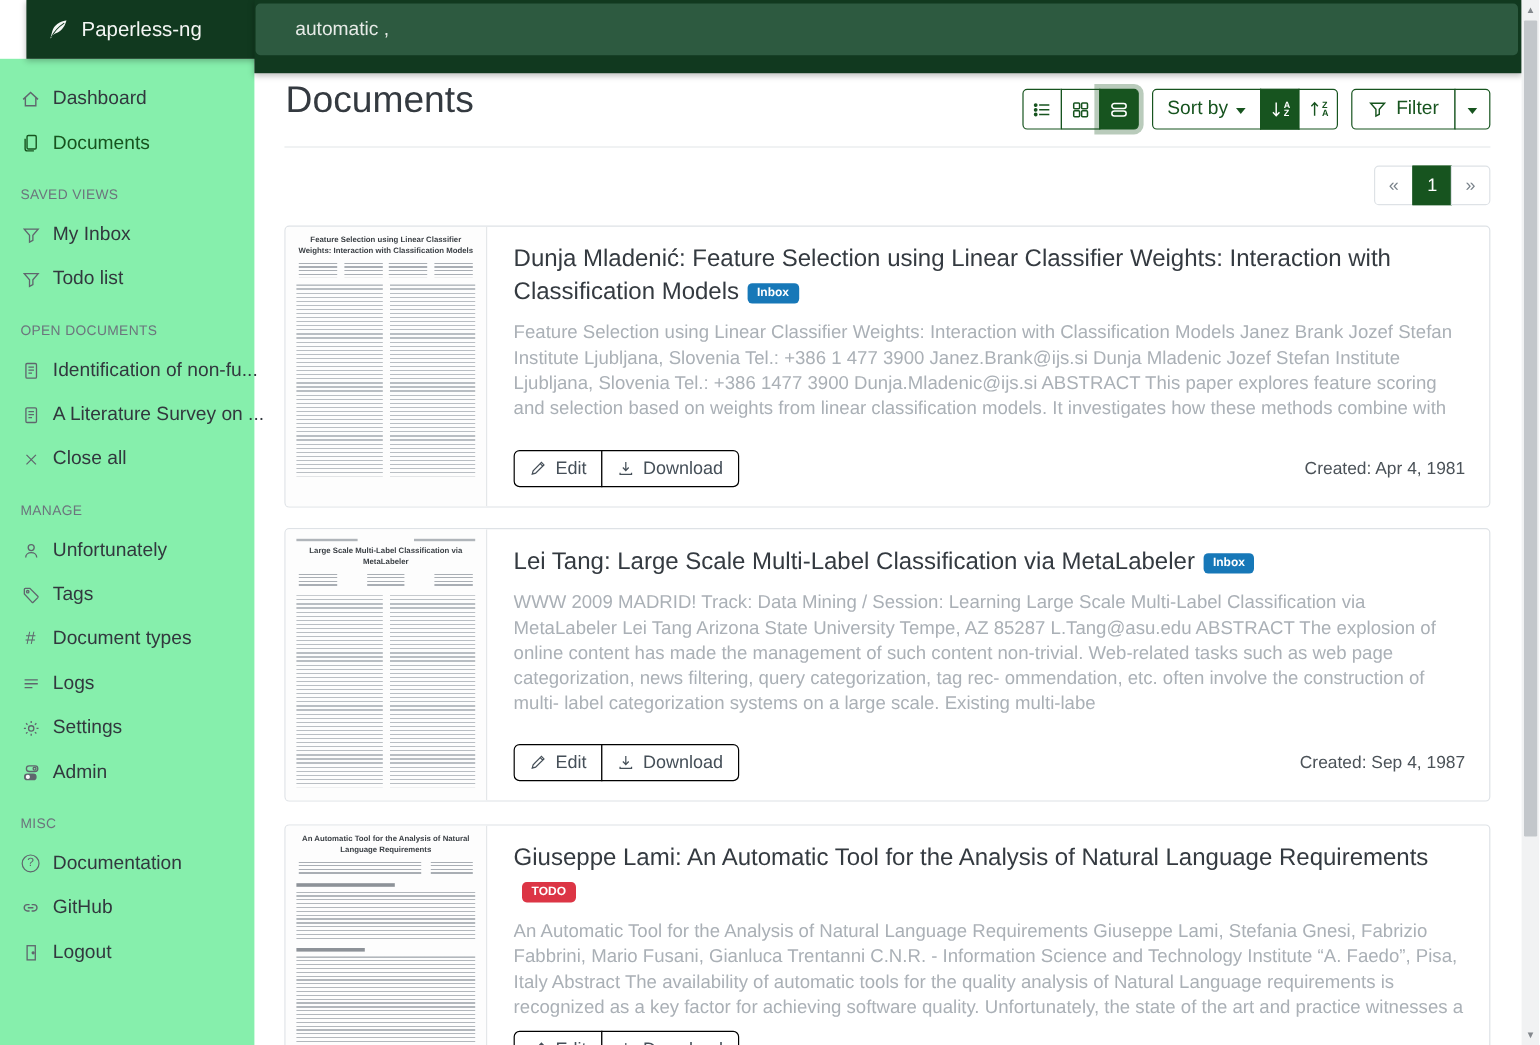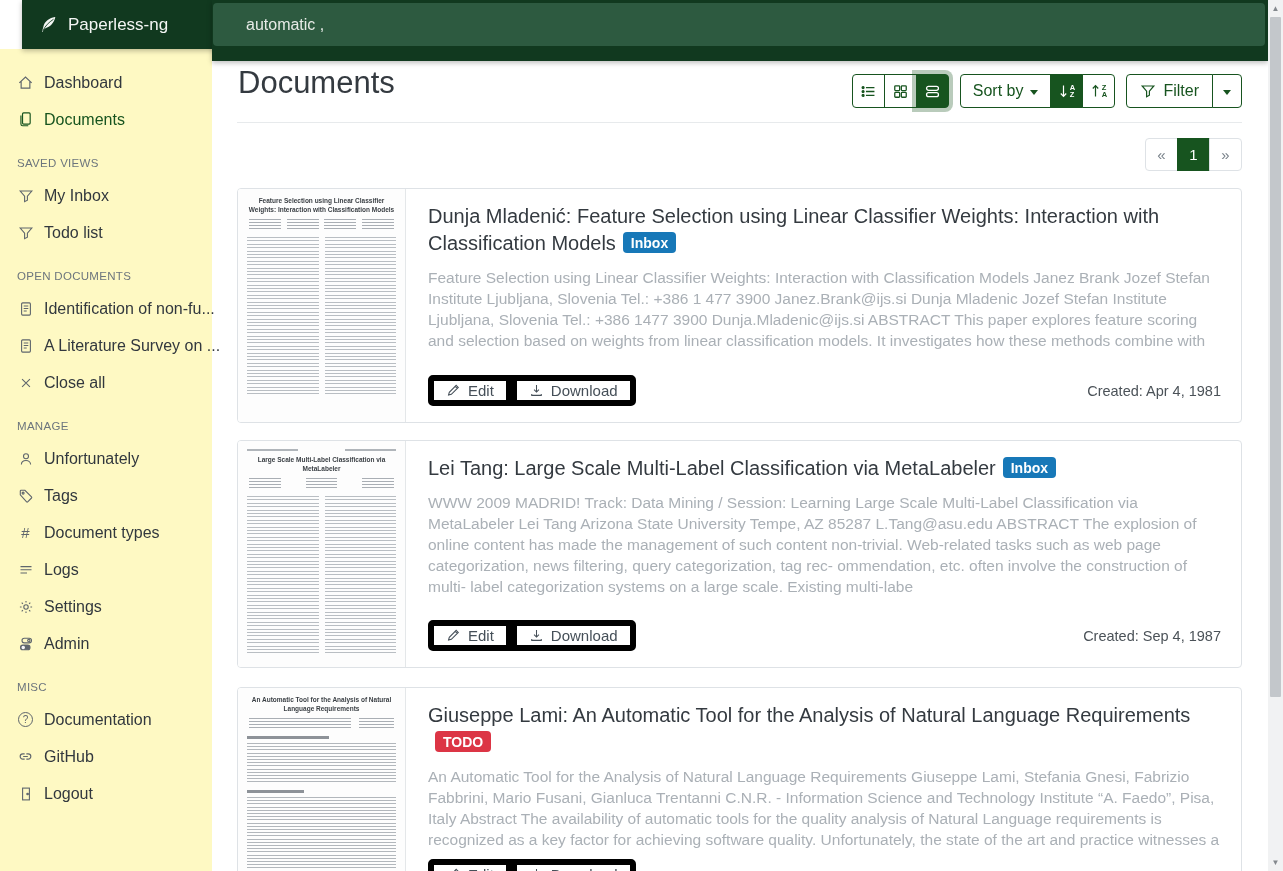--- a/index.html
+++ b/index.html
@@ -12,21 +12,21 @@
            display:flex; align-items:center; gap:10px; padding-left:16px; z-index:6;
            box-shadow:0 2px 5px rgba(0,0,0,.25);margin-left:22px; }
   .brand-name { color:#f4f6f4; font-size:17px; }
   .navbar { position:absolute; left:212px; top:0; width:1056px; height:61px; background:#11391f; z-index:6;
             box-shadow:0 2px 5px rgba(0,0,0,.25); }
   .search-input { position:absolute; left:1px; top:3px; width:1052px; height:43px; background:#2d5a40;
                   border:none; outline:none; border-radius:4px; color:#e7ebe7; font-size:16px;
                   padding:0 12px 0 33px; font-family:inherit; }
 
   
-  .sidebar { position:absolute; left:0; top:49px; width:212px; height:822px; background:#fef9c3;
+  .sidebar { position:absolute; left:0; top:49px; width:212px; height:822px; background:#86efac;
              padding-top:15px; z-index:5; }
   .side-item { height:37px; display:flex; align-items:center; gap:10px; padding-left:17px;
                font-size:16px; color:#32383e; cursor:pointer; white-space:nowrap; }
   .side-item .ic { width:17px; height:17px; display:flex; align-items:center; justify-content:center; color:#5f666d; flex:0 0 17px; }
   .side-item.active { color:#17541f; }
   .side-item.active .ic { color:#17541f; }
   .side-section { margin:15px 0 2px 17px; font-size:11.5px; color:#6c757d; letter-spacing:.3px; height:22px;
                   display:flex; align-items:flex-end; padding-bottom:6px; }
   .hash-glyph { font-size:15px; color:#5f666d; }
   .qcircle { width:15px; height:15px; border:1.2px solid #5f666d; border-radius:50%; font-size:10px;
@@ -80,27 +80,27 @@
   .t-body .t-text { flex:1; height:160px;
       background:repeating-linear-gradient(to bottom,#b9bec3 0,#b9bec3 1px,transparent 1px,transparent 3.4px); }
   .t-para { height:42px; margin-bottom:5px;
       background:repeating-linear-gradient(to bottom,#b2b7bc 0,#b2b7bc 1px,transparent 1px,transparent 3.2px); }
   .t-head { height:3px; width:55%; background:#8d9298; margin:0 0 4px 0; }
   .t-topline { display:flex; justify-content:space-between; margin-bottom:5px; }
   .t-topline span { display:block; height:2px; width:34%; background:#b0b5ba; }
 
   .card-body { flex:1; display:flex; flex-direction:column; padding:14px 20px 16px 22px; overflow:hidden; }
   .doc-title { font-size:20px; line-height:27px; color:#343a40; cursor:pointer; }
-  .badge { display:inline-block; color:#fff; font-weight:bold; font-size:14px; line-height:1;
+  .badge { display:inline-block; color:#fff; font-weight:bold; font-size:10px; line-height:1;
            padding:4px 8px 3px; border-radius:4px; vertical-align:2px; margin-left:7px; cursor:pointer; }
   .snippet { margin-top:10px; font-size:15.5px; line-height:21px; color:#aab0b6; max-width:800px; overflow:hidden; }
   .snippet.h4 { height:84px; } .snippet.h5 { height:105px; }
   .card-footer { margin-top:auto; display:flex; align-items:center; justify-content:space-between; }
   .act-group { display:flex; }
-  .act-btn { display:flex; align-items:center; gap:7px; background:#fff; border:6px solid #000000;
+  .act-btn { display:flex; align-items:center; gap:7px; background:#fff; border:1px solid #000000;
              color:#454f58; font-size:15px; height:31px; padding:0 12px; cursor:pointer; }
   .act-btn + .act-btn { margin-left:-1px; }
   .act-btn:first-child { border-radius:5px 0 0 5px; }
   .act-btn:last-child { border-radius:0 5px 5px 0; }
   .created { font-size:14.5px; color:#4b5258; }
 
   
   .scrollbar { position:absolute; right:0; top:0; width:15px; height:871px; background:#f1f2f3; z-index:7; }
   .sb-thumb { position:absolute; left:2px; width:11px; top:17px; height:680px; background:#c3c7cb; border-radius:1px; }
   .sb-arrow { position:absolute; left:0; width:15px; height:15px; display:flex; align-items:center;

